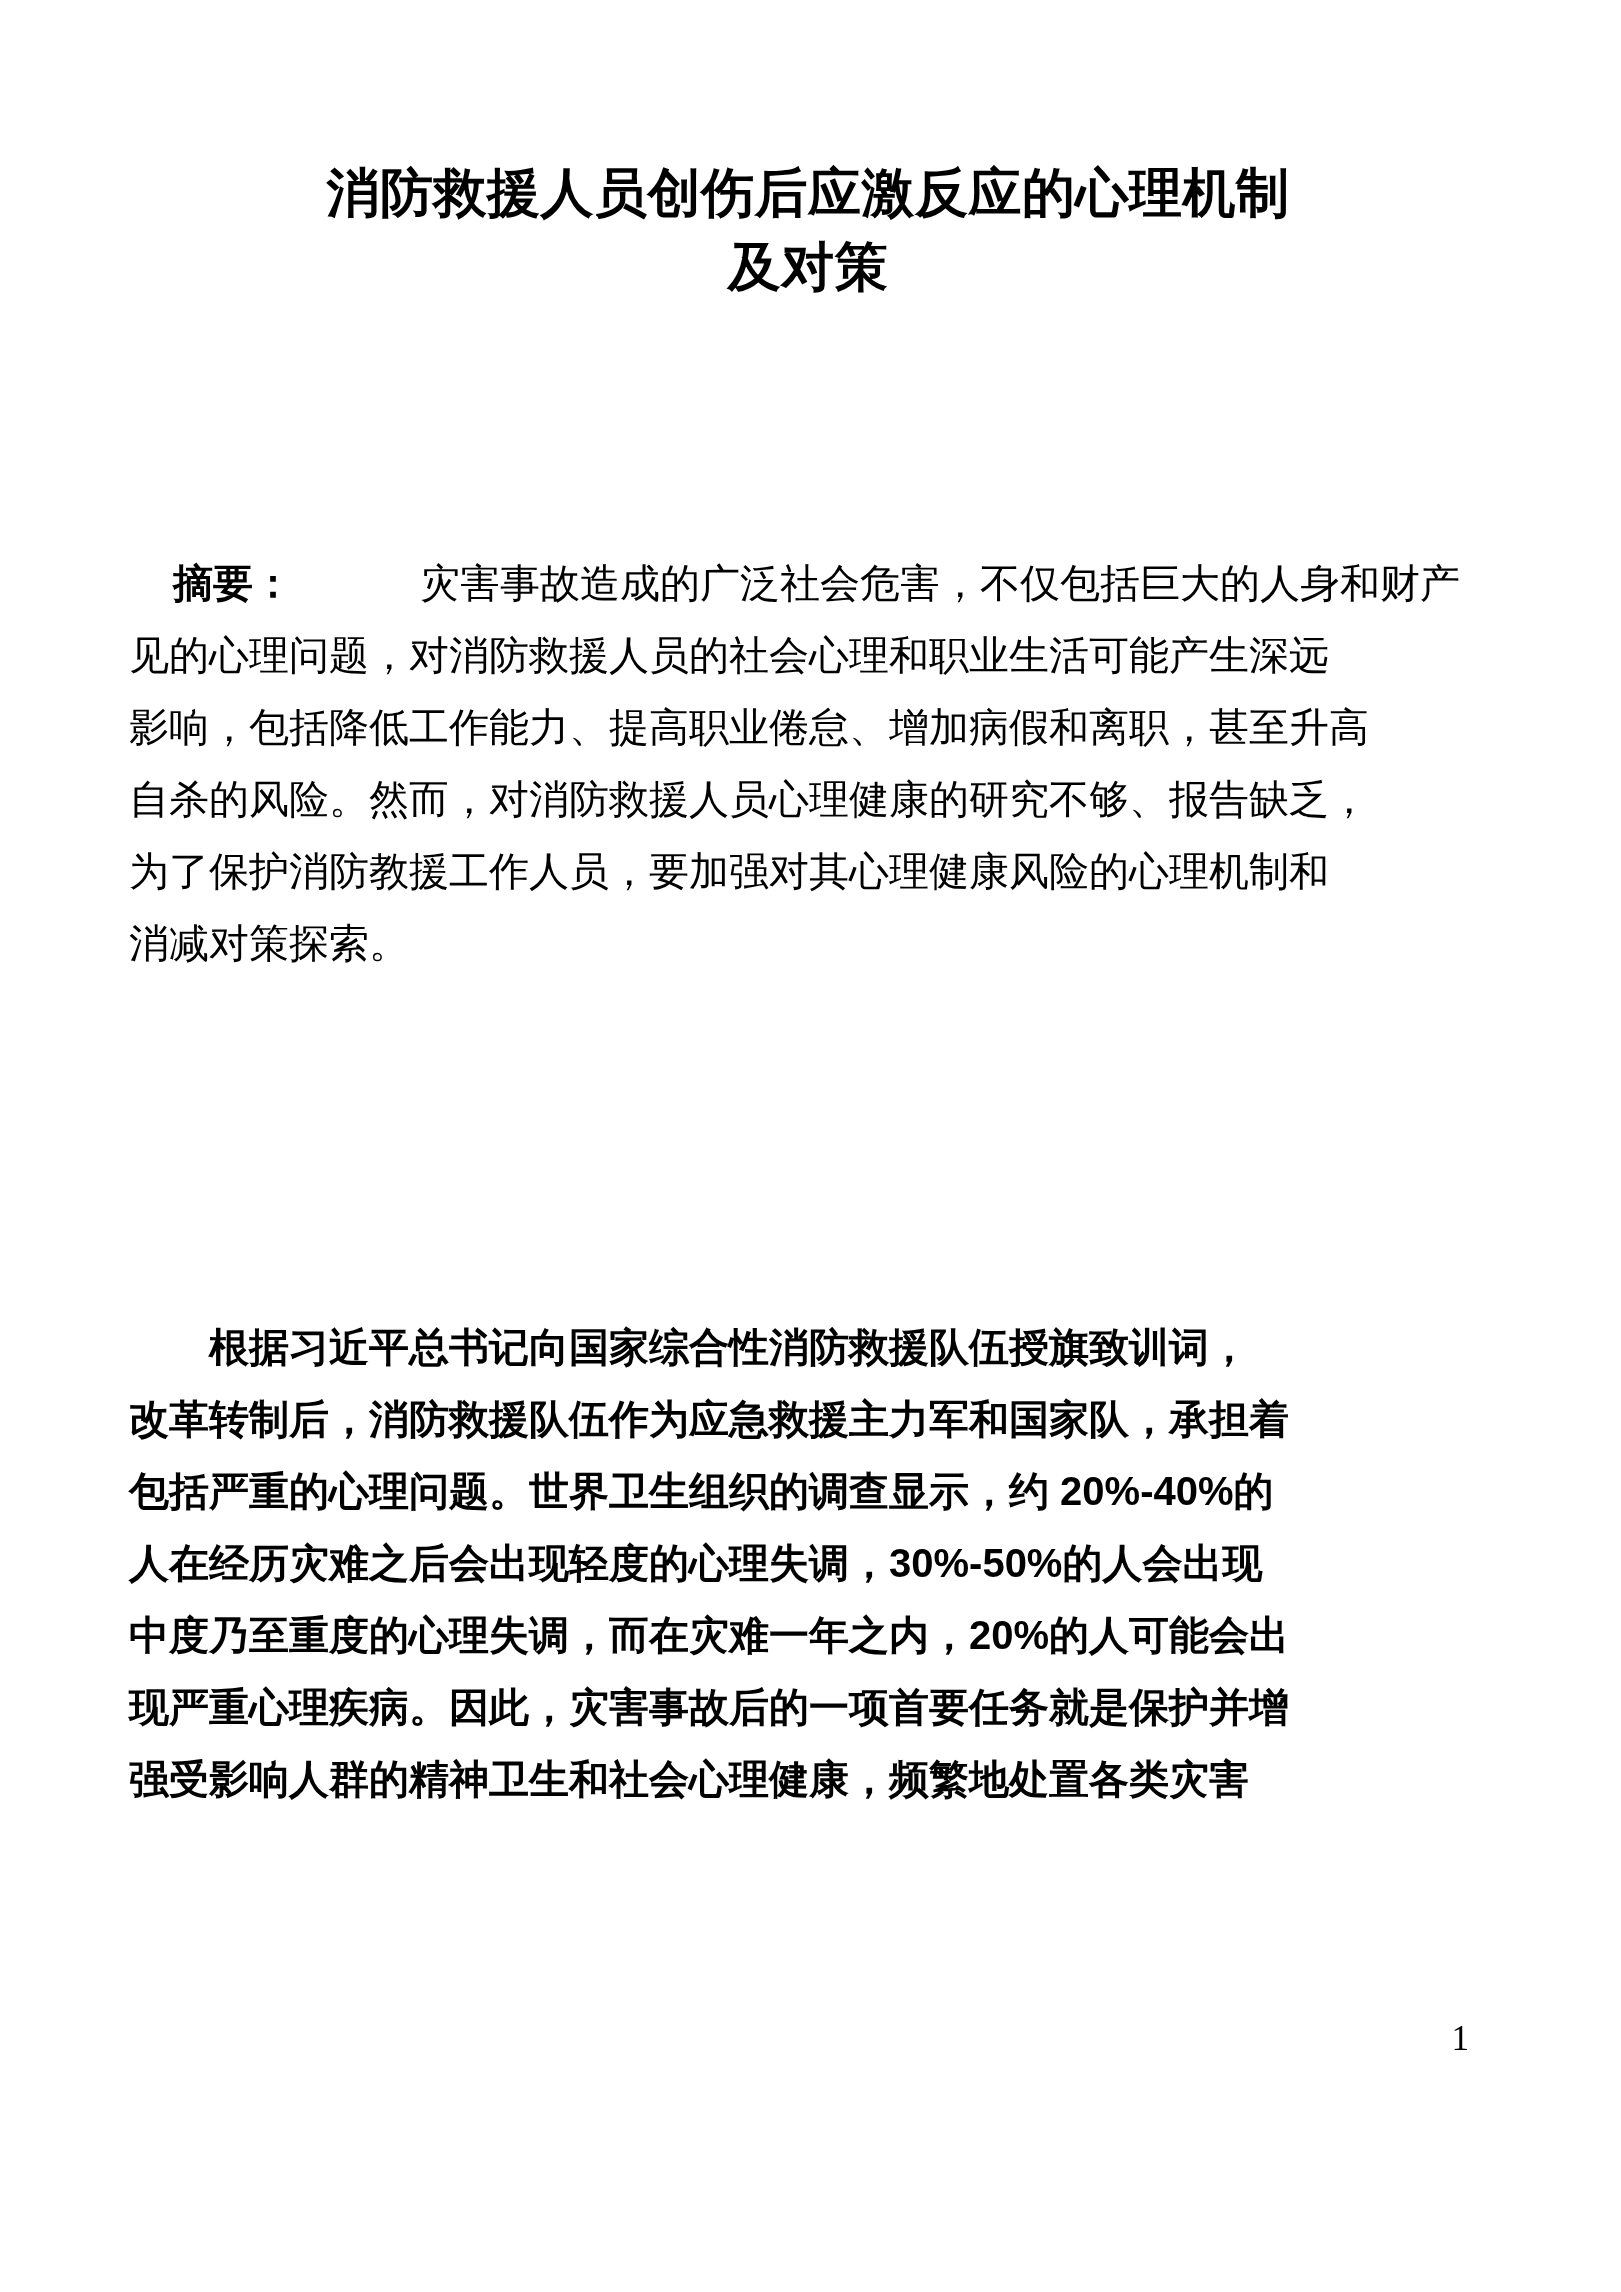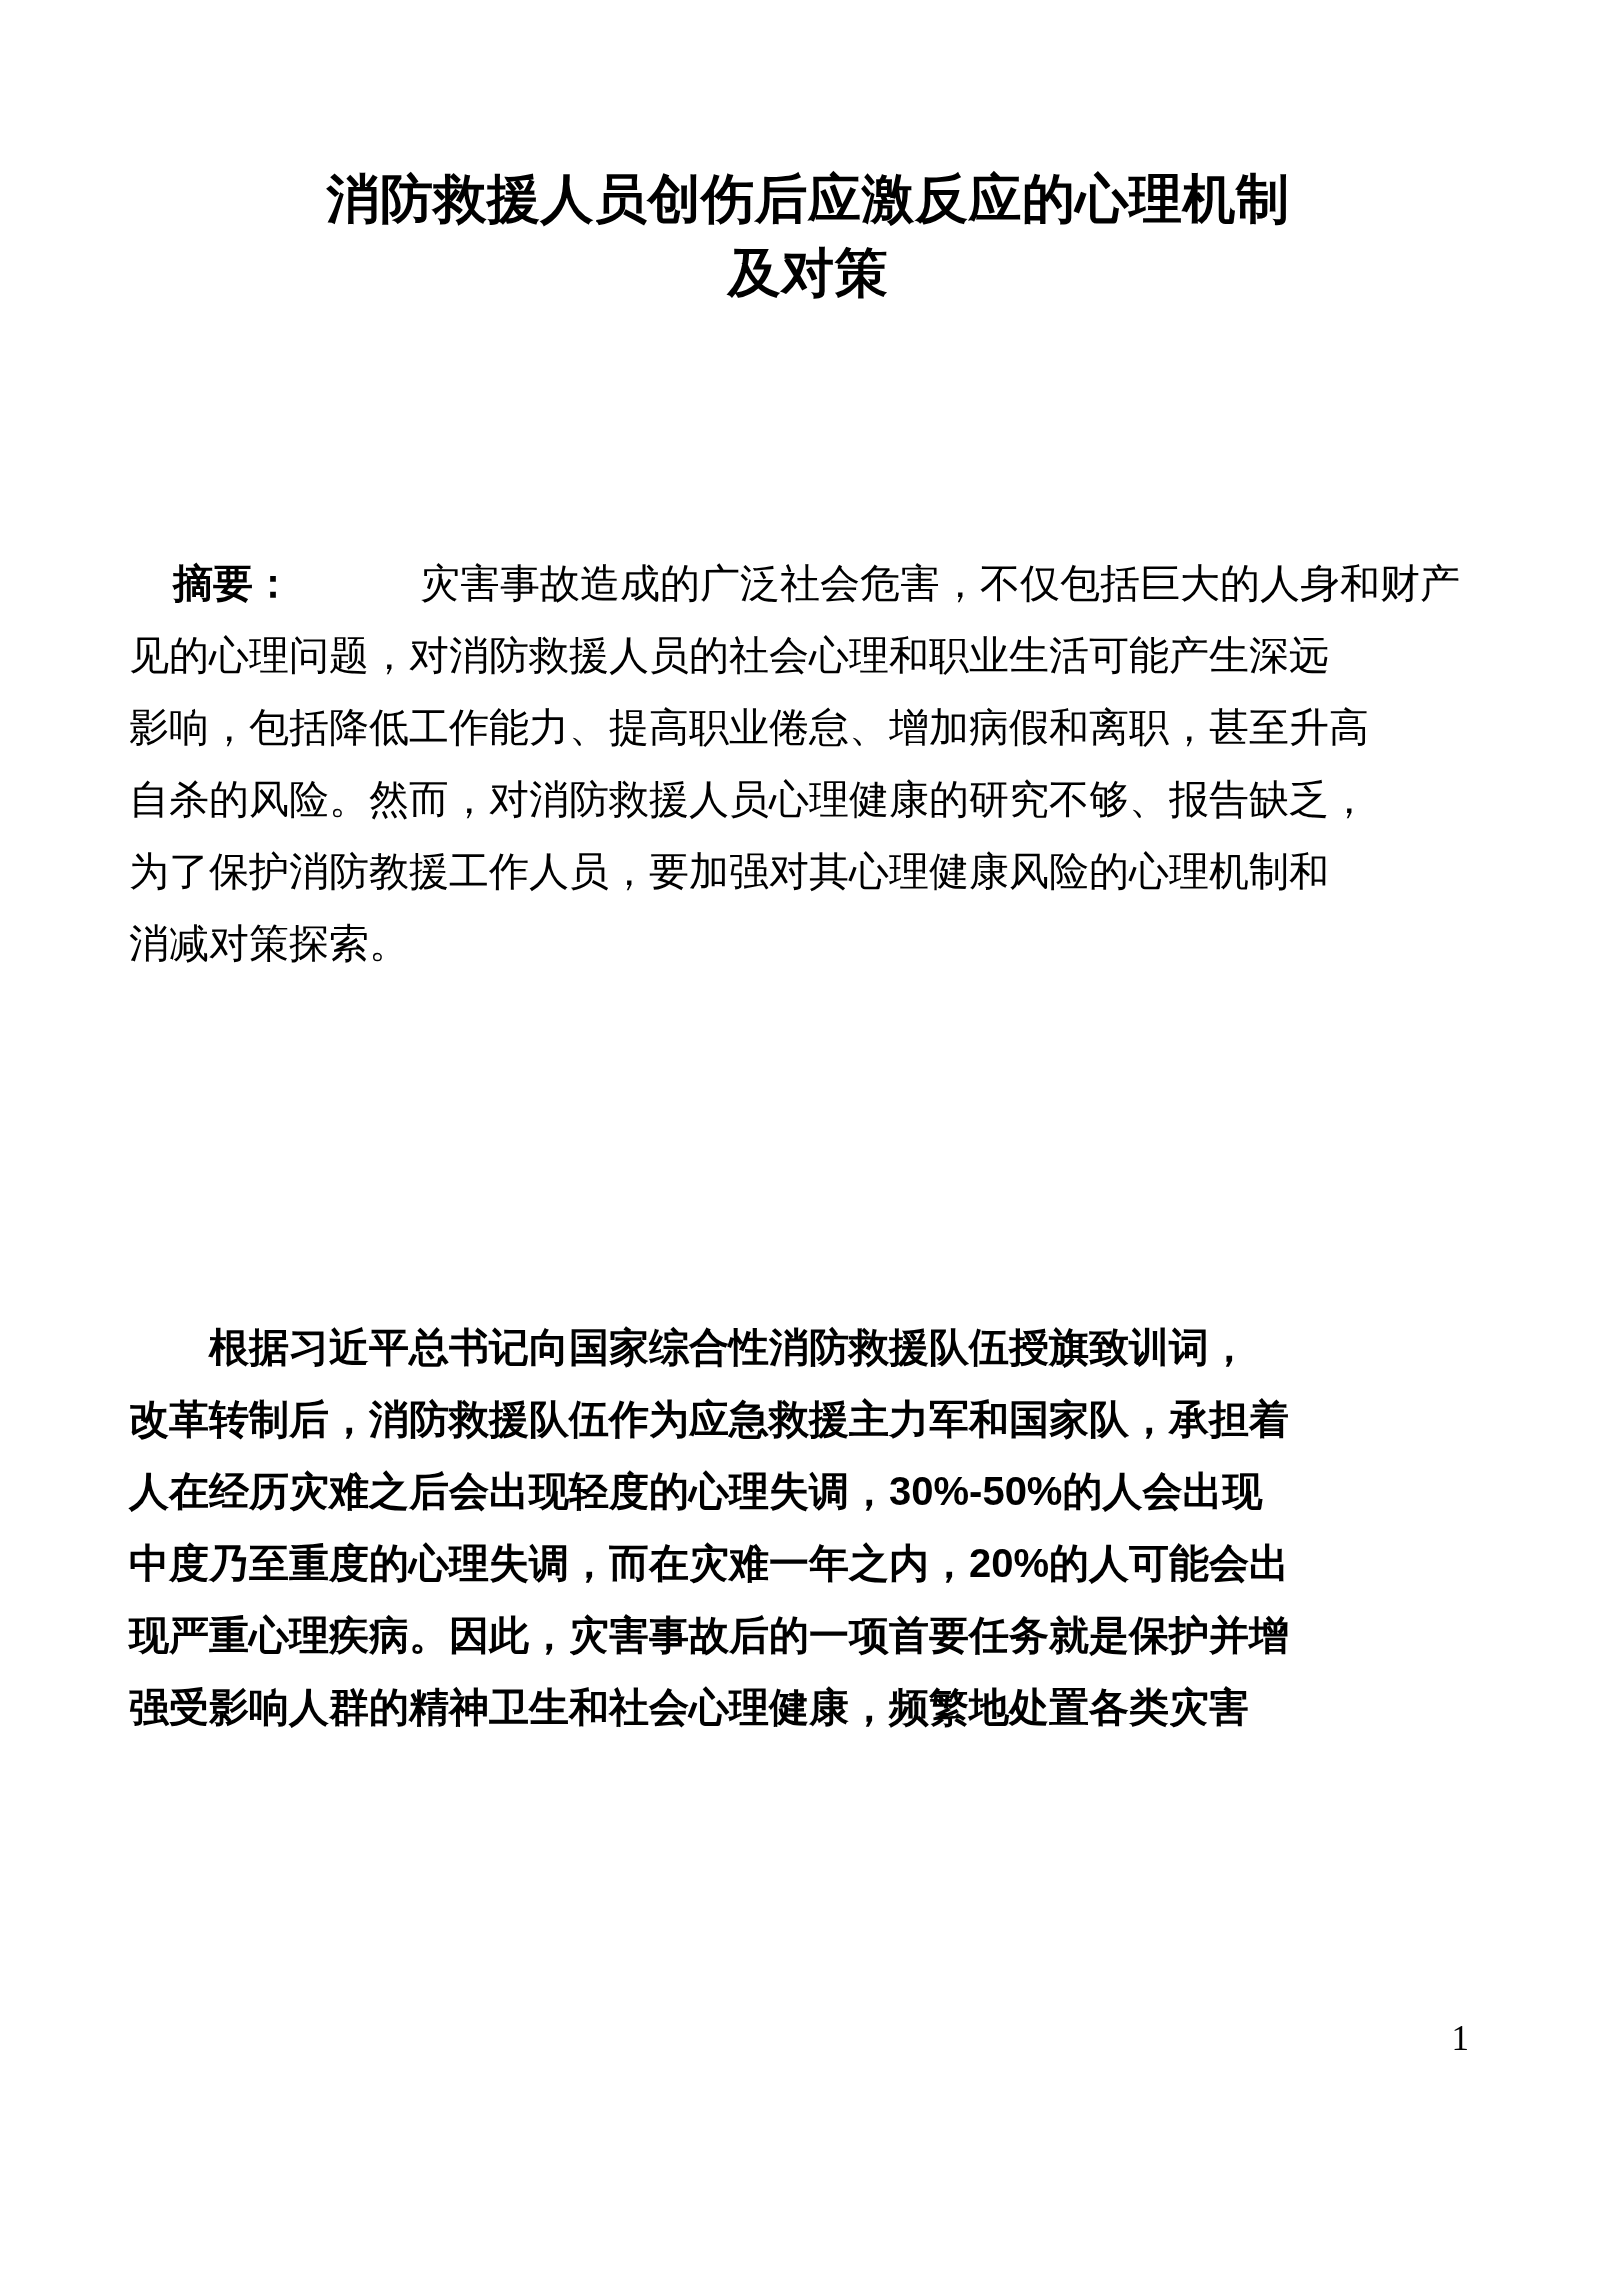--- a/index.html
+++ b/index.html
@@ -19,21 +19,21 @@
   .page {
     position: absolute;
     inset: 0;
     background: #ffffff;
   }
 
   
   .title-block {
     position: absolute;
     left: 127px;
-    top: 162px;
+    top: 156px;
     width: 1362px;
     text-align: center;
   }
   .title-line {
     font-size: 53px;
     font-weight: 700;
     line-height: 74px;
     letter-spacing: 0.5px;
     color: #000;
     white-space: nowrap;
@@ -102,20 +102,21 @@
     <div class="txt-line">影响，包括降低工作能力、提高职业倦怠、增加病假和离职，甚至升高</div>
     <div class="txt-line">自杀的风险。然而，对消防救援人员心理健康的研究不够、报告缺乏，</div>
     <div class="txt-line">为了保护消防教援工作人员，要加强对其心理健康风险的心理机制和</div>
     <div class="txt-line">消减对策探索。</div>
   </div>
 
 
   <div class="lines-block" id="body-block">
     <div class="txt-line indent-2">根据习近平总书记向国家综合性消防救援队伍授旗致训词，</div>
     <div class="txt-line">改革转制后，消防救援队伍作为应急救援主力军和国家队，承担着</div>
+    <div class="txt-line">包括严重的心理问题。世界卫生组织的调查显示，约 20%-40%的</div>
     <div class="txt-line">人在经历灾难之后会出现轻度的心理失调，30%-50%的人会出现</div>
     <div class="txt-line">中度乃至重度的心理失调，而在灾难一年之内，20%的人可能会出</div>
     <div class="txt-line">现严重心理疾病。因此，灾害事故后的一项首要任务就是保护并增</div>
     <div class="txt-line">强受影响人群的精神卫生和社会心理健康，频繁地处置各类灾害</div>
   </div>
 
   <div class="page-number">1</div>
 
 </div>
 

